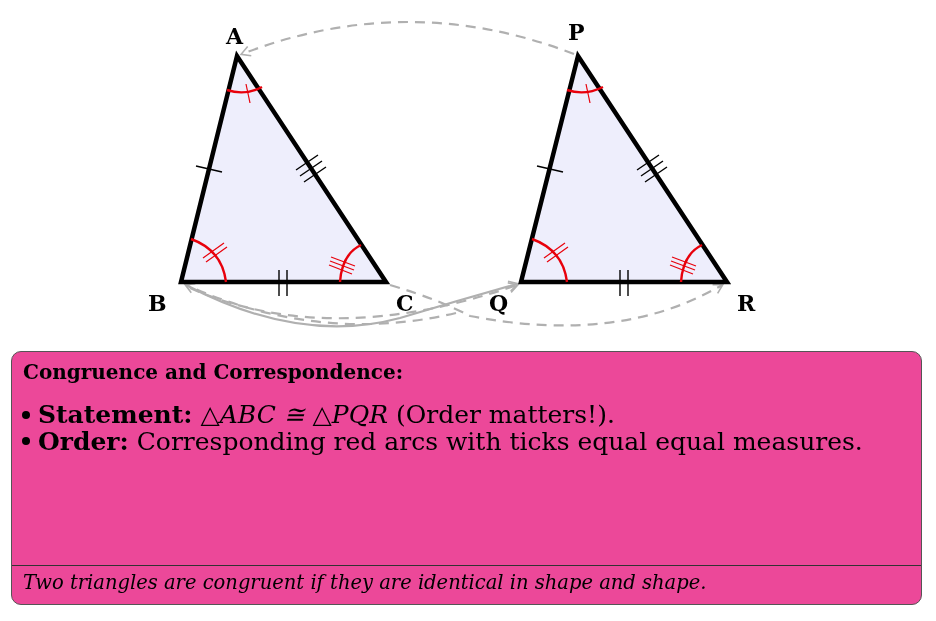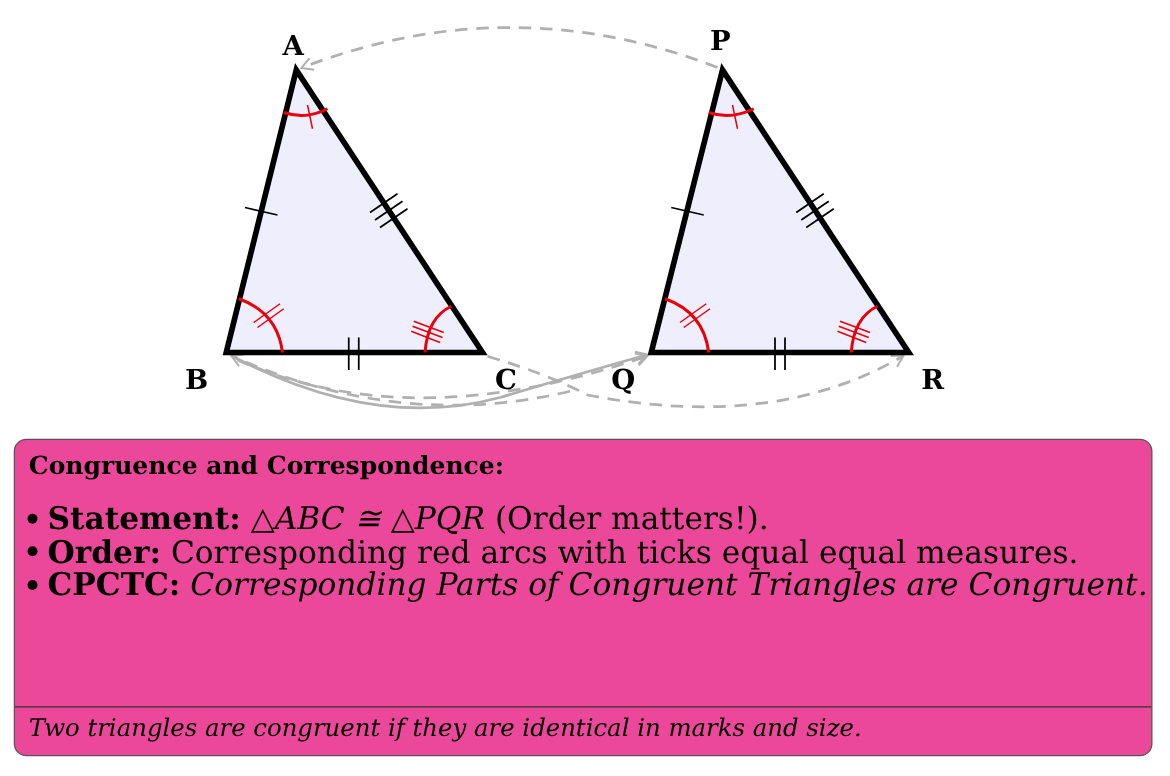--- a/index.html
+++ b/index.html
@@ -95,20 +95,16 @@
   <div class="box-title">Congruence and Correspondence:</div>
   <ul class="items">
     <li>
       <span class="bullet"></span><span class="lbl">Statement:</span>
       <span class="math">△ABC ≅ △PQR</span><span> (Order matters!).</span>
     </li>
     <li>
       <span class="bullet"></span><span class="lbl">Order:</span>
       <span>Corresponding red arcs with ticks equal equal measures.</span>
     </li>
-    <li>
-      <span class="bullet"></span><span class="lbl">CPCTC:</span>
-      <span class="it">Corresponding Parts of Congruent Triangles are Congruent.</span>
-    </li>
   </ul>
   <div class="rule"></div>
-  <div class="footer">Two triangles are congruent if they are identical in marks and size.</div>
+  <div class="footer">Two triangles are congruent if they are identical in shape and shape.</div>
 </div>
 
 </body></html>

